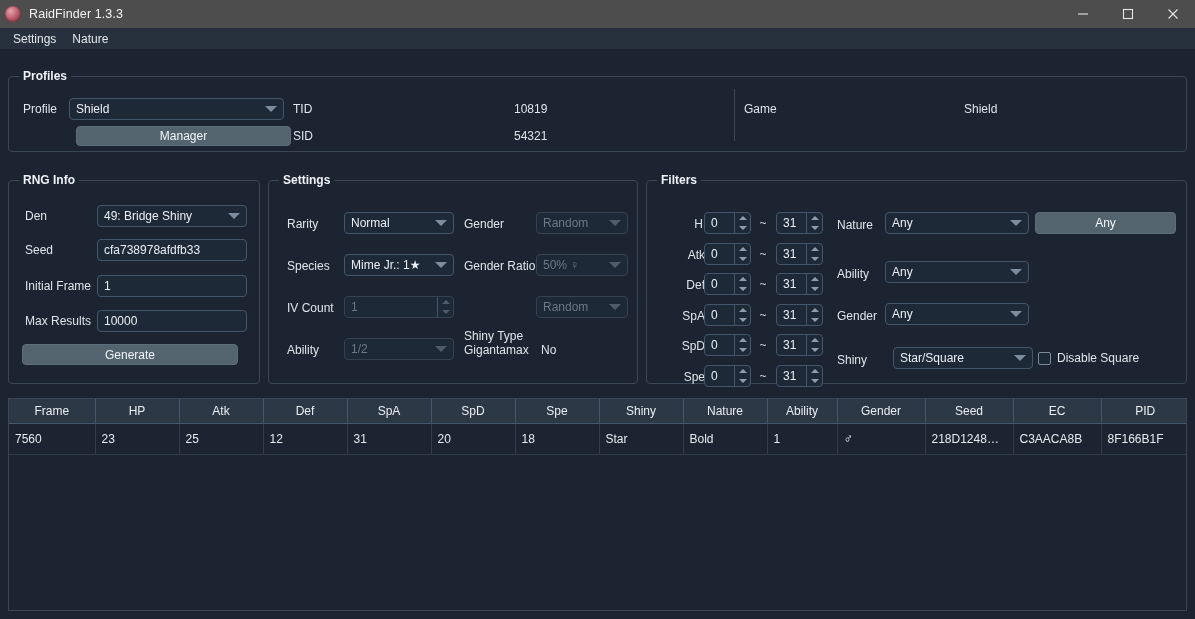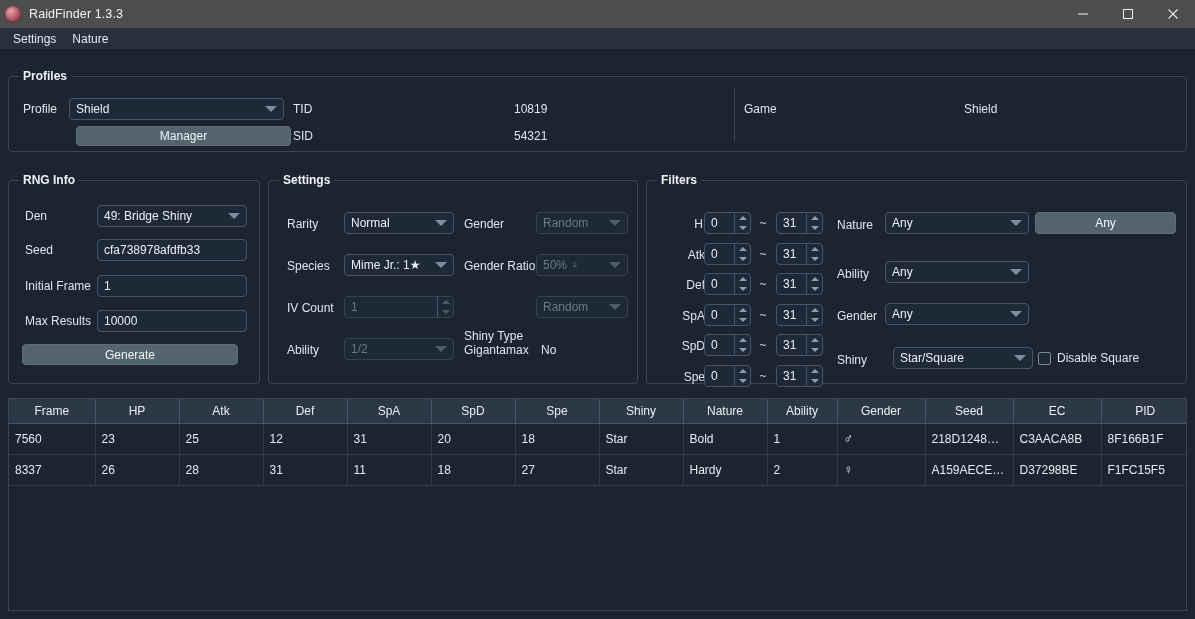--- a/index.html
+++ b/index.html
@@ -472,31 +472,15 @@
           <td>20</td>
           <td>18</td>
           <td>Star</td>
           <td>Bold</td>
           <td>1</td>
           <td class="genderglyph">♂</td>
           <td>218D1248A1…</td>
           <td>C3AACA8B</td>
           <td>8F166B1F</td>
         </tr>
-        <tr>
-          <td>8337</td>
-          <td>26</td>
-          <td>28</td>
-          <td>31</td>
-          <td>11</td>
-          <td>18</td>
-          <td>27</td>
-          <td>Star</td>
-          <td>Hardy</td>
-          <td>2</td>
-          <td class="genderglyph">♀</td>
-          <td>A159AECEB0…</td>
-          <td>D37298BE</td>
-          <td>F1FC15F5</td>
-        </tr>
       </tbody>
   </table>
 </div>
 
 </body></html>

